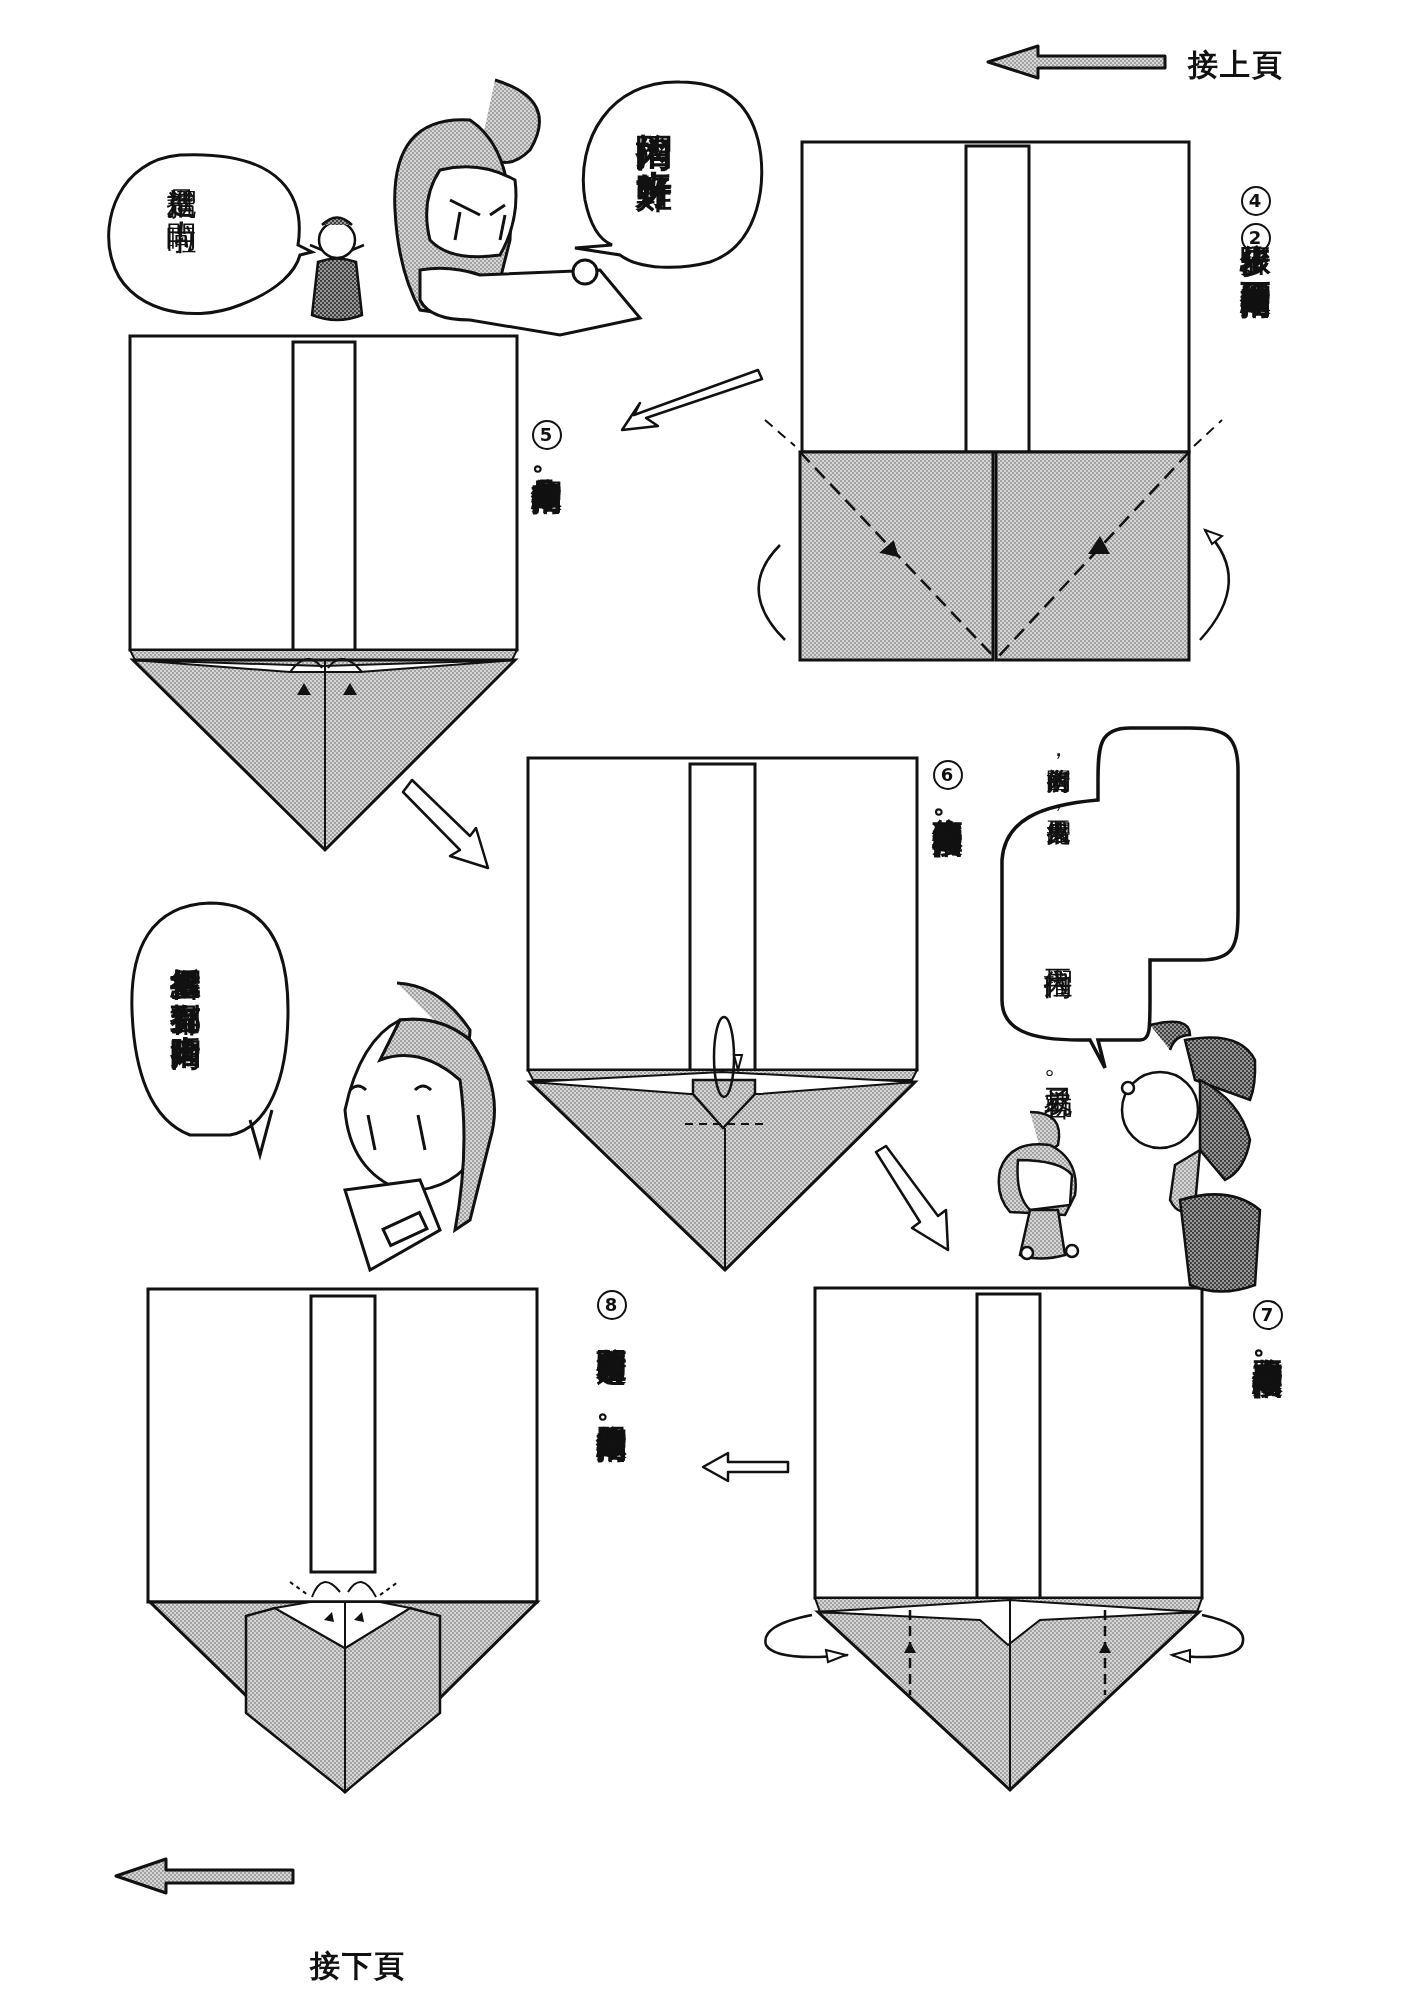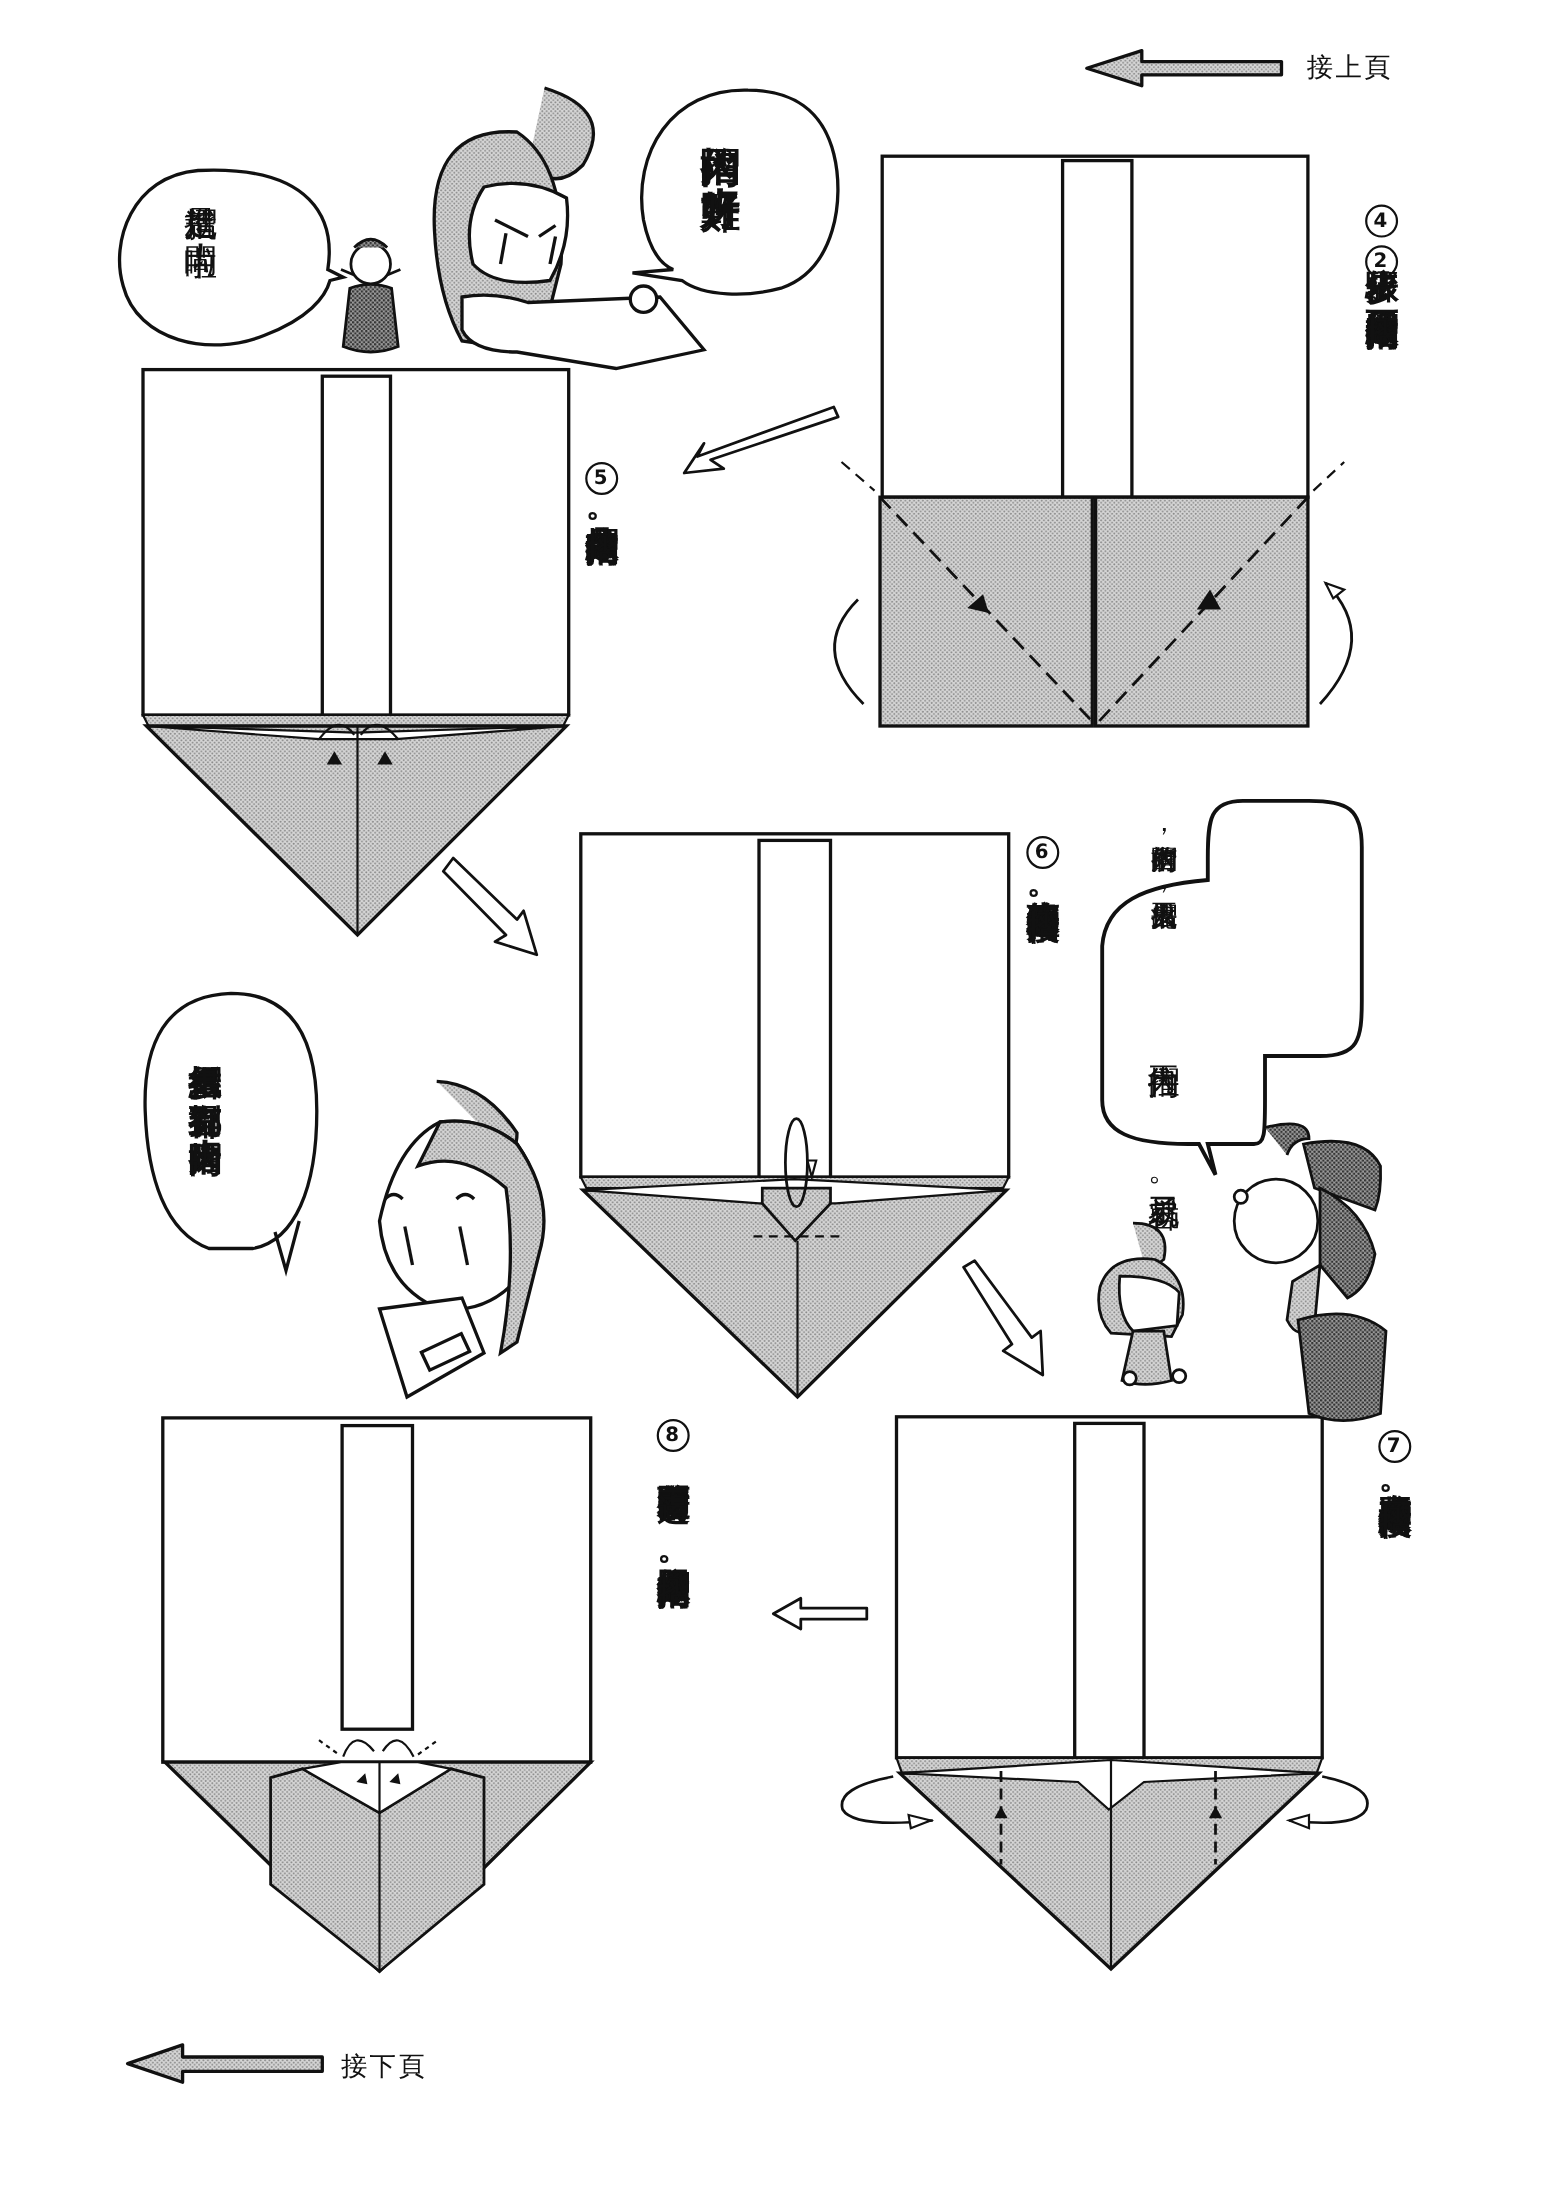--- a/index.html
+++ b/index.html
@@ -7,21 +7,21 @@
          font-family:"DejaVu Sans","Liberation Sans",sans-serif; color:#111; }
   #canvas { position:absolute; left:0; top:0; width:1406px; height:2000px; }
   .vtext { position:absolute; writing-mode:vertical-rl; text-orientation:upright;
            font-family:"DejaVu Sans","Liberation Sans",sans-serif; color:#111; line-height:1.05; }
   .step-text { font-size:30px; font-weight:bold; letter-spacing:1px; }
   .step-num { display:inline-block; width:26px; height:26px; border:2.5px solid #111; border-radius:50%;
               font-size:18px; line-height:26px; text-align:center; font-weight:bold;
               text-orientation:mixed; writing-mode:horizontal-tb; margin-bottom:4px; }
   .bubble-text { font-size:36px; font-weight:bold; }
   .bubble-text.hand { font-weight:normal; font-size:30px; }
-  .nav-label { position:absolute; font-size:24px; font-weight:normal; letter-spacing:2px; }
+  .nav-label { position:absolute; font-size:30px; font-weight:bold; letter-spacing:2px; }
   .col { display:inline-block; }
 </style>
 </head>
 <body>
 
 <svg id="canvas" viewBox="0 0 1406 2000" xmlns="http://www.w3.org/2000/svg">
   <defs>
     <pattern id="tone" width="4" height="4" patternUnits="userSpaceOnUse">
       <rect width="4" height="4" fill="#d6d6d6"></rect>
       <circle cx="1" cy="1" r="0.9" fill="#8a8a8a"></circle>
@@ -185,21 +185,21 @@
     <path d="M1185,1040 Q1240,1030 1255,1060 Q1256,1085 1250,1100 L1195,1080 Z" fill="url(#tone-dark)"></path>
     <circle cx="1160" cy="1110" r="38" fill="#fff"></circle>
     <circle cx="1128" cy="1088" r="6" fill="#fff"></circle>
     <path d="M1200,1080 Q1240,1100 1250,1140 Q1245,1170 1225,1180 L1200,1150 Z" fill="url(#tone-dark)"></path>
     <path d="M1175,1165 L1200,1150 L1195,1205 Q1180,1220 1170,1200 Z" fill="url(#tone)"></path>
     <path d="M1180,1200 Q1230,1185 1260,1210 L1255,1285 Q1220,1298 1190,1285 Z" fill="url(#tone-dark)"></path>
   </g>
 </svg>
 
 <div class="nav-label" style="left:1188px;top:45px;">接上頁</div>
-<div class="nav-label" style="left:310px;top:1862px;">接下頁</div>
+<div class="nav-label" style="left:310px;top:1946px;">接下頁</div>
 
 <div class="vtext step-text" style="left:1240px;top:186px;">
   <span class="step-num">4</span><span>依步驟</span><span class="step-num">2</span><span>留下的摺線做內陷摺。</span>
 </div>
 
 <div class="vtext step-text" style="left:531px;top:420px;">
   <span class="step-num">5</span><span>依凸摺線做內陷摺。</span>
 </div>
 
 <div class="vtext step-text" style="left:932px;top:760px;">

